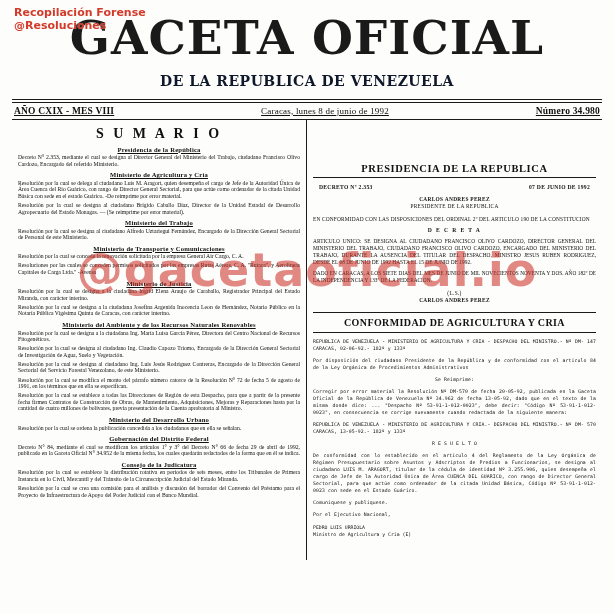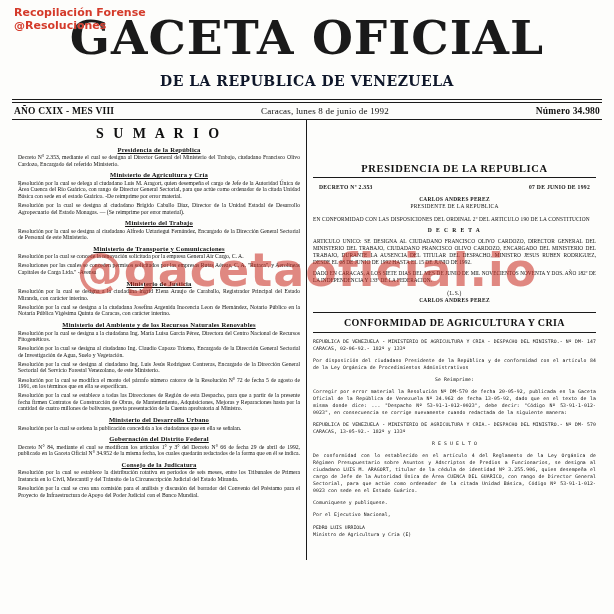--- a/index.html
+++ b/index.html
@@ -87,20 +87,21 @@
   }
   .issue-line {
     display: flex;
     justify-content: space-between;
     align-items: center;
     font-family: "Liberation Serif", serif;
     font-size: 9.5px;
     font-weight: bold;
     padding: 3px 4px 3px 4px;
     letter-spacing: 0.2px;
+    text-decoration: underline;
   }
   .issue-line .center {
     font-weight: normal;
     font-size: 9px;
   }
 
   
   .columns {
     display: flex;
     border-top: 1.2px solid #1a1a1a;

